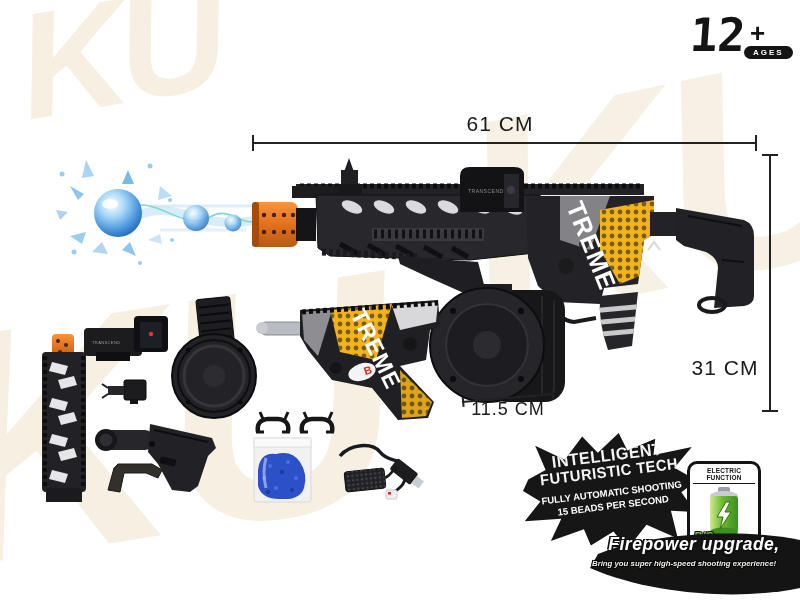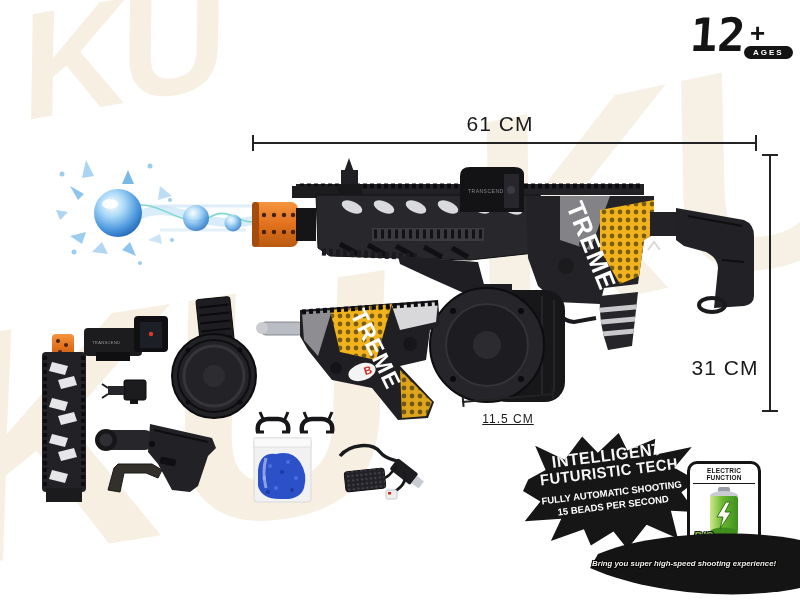--- a/index.html
+++ b/index.html
@@ -20,21 +20,21 @@
   
   .dim, .overlay { position:absolute; z-index:2; }
   .dim-text { color:#1a1a1a; font-size:21px; letter-spacing:1px; text-align:center; }
   .line-h { position:absolute; background:#222; height:2px; }
   .line-v { position:absolute; background:#222; width:2px; }
   .tick-v { position:absolute; background:#222; width:2px; height:16px; }
   .tick-h { position:absolute; background:#222; width:16px; height:2px; }
   .dim-drum-line { position:absolute; left:462px; top:397px; width:92px; height:2px;
     background:#222; transform:rotate(-5deg); }
   .dim-drum-line .tk { position:absolute; width:2px; height:10px; background:#222; top:-4px; }
-  .dim-drum-text { position:absolute; left:462px; top:412px; width:92px; font-size:12px;text-decoration:underline; }
+  .dim-drum-text { position:absolute; left:462px; top:399px; width:92px; font-size:18px; }
   
   .age-badge { position:absolute; left:684px; top:12px; width:104px; height:52px; z-index:2; }
   .age-num {
     position:absolute; left:6px; top:0; font-family:"DejaVu Sans Mono",monospace;
     font-weight:700; font-size:46px; color:#141414; transform:skewX(-4deg); line-height:1;
   }
   .age-plus { position:absolute; left:66px; top:6px; font-weight:900; font-size:26px; color:#141414; }
   .age-pill {
     position:absolute; left:60px; top:34px; background:#141414; color:#fff;
     font-size:8px; font-weight:700; letter-spacing:2px; padding:2px 9px; border-radius:8px;
@@ -433,16 +433,17 @@
       <ellipse cx="22" cy="46" rx="14" ry="4.5" fill="#3f8f1f"></ellipse>
       <path d="M24,16 L15,31 L21,31 L18,43 L29,26 L23,26 L28,16 Z" fill="#fdfdf4" stroke="#2f6f18" stroke-width="1"></path>
     </svg>
     <div class="ebadge-bo">B/O</div>
   </div>
 
   <div class="banner-wrap">
     <svg width="212" height="78" viewBox="0 0 212 78">
       <path d="M10,32 C56,12 150,5 212,18 L212,66 C156,78 66,74 2,46 Z" fill="#141414"></path>
     </svg>
+    <div class="banner-title">Firepower upgrade,</div>
     <div class="banner-sub">Bring you super high-speed shooting experience!</div>
   </div>
 
 </div>
 
 </body></html>

